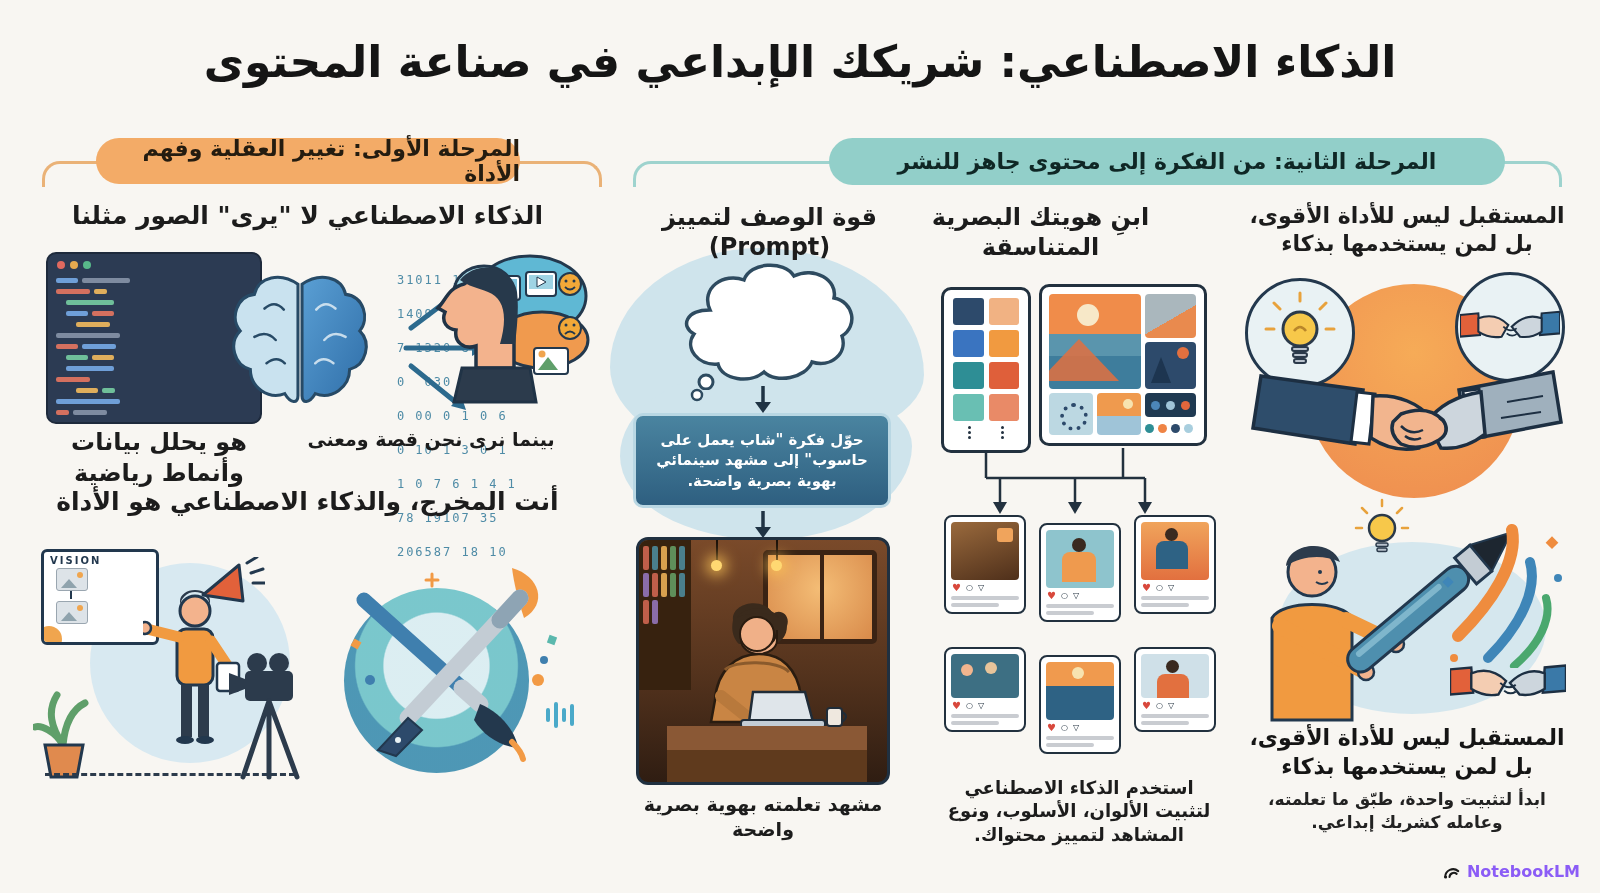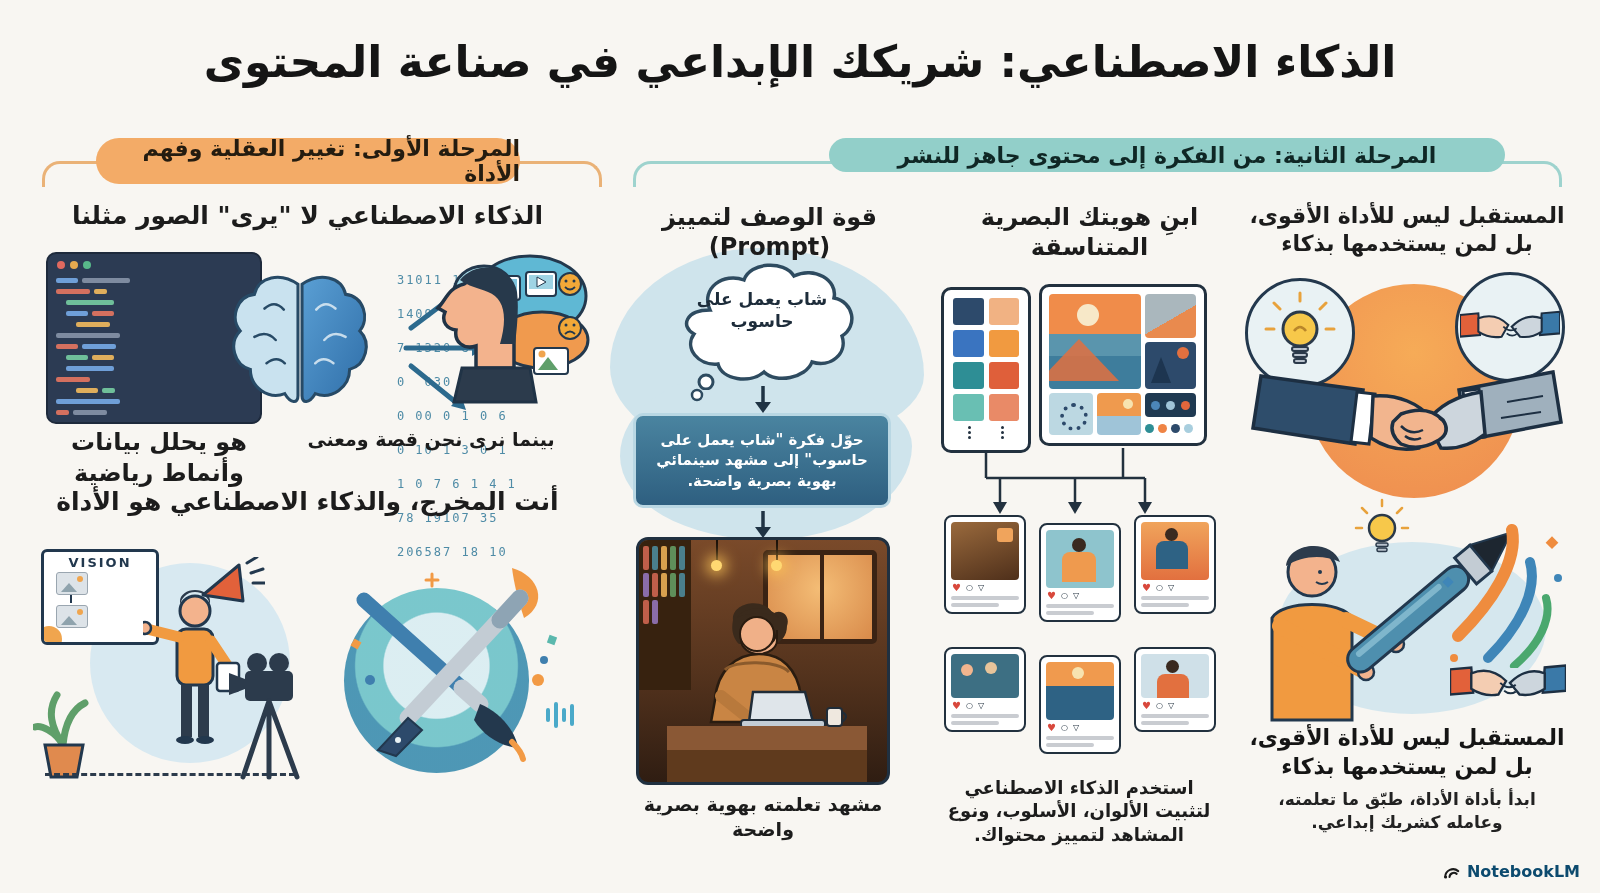--- a/index.html
+++ b/index.html
@@ -12,21 +12,21 @@
          direction:rtl;letter-spacing:-1px;color:#151515;}
 
   
   .bracket{position:absolute;height:26px;border-style:solid;border-width:3px 3px 0 3px;border-bottom:none;
            border-radius:18px 18px 0 0;box-sizing:border-box;}
   .bracket1{left:42px;top:161px;width:560px;border-color:#eab277;}
   .bracket2{left:633px;top:161px;width:929px;border-color:#9ed3ce;}
   .pill{position:absolute;display:flex;align-items:center;justify-content:center;border-radius:26px;
         font-weight:bold;direction:rtl;font-size:22px;}
   .pill1{left:96px;top:138px;width:424px;height:46px;background:#f3ab67;color:#241c10;}
-  .pill2{left:829px;top:138px;width:676px;height:34px;background:#92cfc9;color:#0f2725;}
+  .pill2{left:829px;top:138px;width:676px;height:47px;background:#92cfc9;color:#0f2725;}
 
   
   .h-col{position:absolute;text-align:center;font-weight:bold;direction:rtl;line-height:1.25;}
   .cap{position:absolute;text-align:center;font-weight:bold;direction:rtl;line-height:1.3;}
 
   
   .code-window{position:absolute;left:46px;top:252px;width:212px;height:168px;background:#2c3b53;
                border:2px solid #1e2a3c;border-radius:10px;overflow:hidden;}
   .win-dots{display:flex;gap:5px;padding:7px 0 4px 9px;}
   .win-dots i{width:8px;height:8px;border-radius:50%;}
@@ -42,21 +42,21 @@
   .binary{position:absolute;left:360px;top:255px;width:150px;height:170px;font-family:"DejaVu Sans Mono",monospace;
           font-size:12px;line-height:17px;color:#4e8ba6;white-space:pre;letter-spacing:2px;direction:ltr;}
   .trend-svg{position:absolute;left:396px;top:266px;width:130px;height:150px;}
   .head-svg{position:absolute;left:418px;top:244px;width:172px;height:185px;}
 
   
   .dir-scene{position:absolute;left:35px;top:535px;width:272px;height:250px;}
   .dir-bg{position:absolute;left:55px;top:28px;width:200px;height:200px;background:#d8e9f1;border-radius:50%;}
   .vision-board{position:absolute;left:6px;top:14px;width:118px;height:96px;background:#fff;
                 border:3px solid #22384e;border-radius:6px;box-sizing:border-box;padding:3px 6px;overflow:hidden;}
-  .vision-label{font-size:13px;font-weight:bold;letter-spacing:2px;color:#22384e;text-align:center;}
+  .vision-label{font-size:10px;font-weight:bold;letter-spacing:2px;color:#22384e;}
   .vb-thumb{width:30px;height:21px;background:#dde3e8;border:1.5px solid #9aa6b0;border-radius:3px;position:relative;margin:2px 0 0 6px;}
   .vb-thumb::before{content:"";position:absolute;left:4px;bottom:2px;border-left:8px solid transparent;
                     border-right:8px solid transparent;border-bottom:9px solid #8fa3ad;}
   .vb-thumb::after{content:"";position:absolute;right:4px;top:3px;width:6px;height:6px;border-radius:50%;background:#f0a54e;}
   .vb-arrow{width:2px;height:8px;background:#22384e;margin-left:20px;}
   .vb-sun{position:absolute;left:-8px;bottom:-10px;width:26px;height:26px;border-radius:50%;background:#f0a54e;}
   .dashline{position:absolute;left:10px;top:238px;width:250px;border-top:3px dashed #2c3b4c;}
 
   .pen-scene{position:absolute;left:312px;top:540px;width:265px;height:250px;}
   .pen-ring{position:absolute;left:32px;top:48px;width:185px;height:185px;border-radius:50%;
@@ -165,21 +165,21 @@
   .hs-main{position:absolute;left:6px;top:62px;width:312px;height:150px;}
   .creator-scene{position:absolute;left:1250px;top:500px;width:318px;height:222px;}
   .creator-blob{position:absolute;left:28px;top:42px;width:268px;height:172px;background:#d5e7ee;border-radius:50%;}
   .statement{position:absolute;left:1248px;top:724px;width:318px;text-align:center;font-weight:bold;
              font-size:22px;line-height:1.3;direction:rtl;color:#151515;}
   .cap-future{position:absolute;left:1252px;top:788px;width:310px;text-align:center;font-weight:bold;
               font-size:17px;line-height:1.35;direction:rtl;color:#222;}
 
   
   .watermark{position:absolute;right:20px;bottom:12px;display:flex;align-items:center;gap:6px;
-             font-size:16px;font-weight:bold;color:#0c4a6e;}
+             font-size:16px;font-weight:bold;color:#8b5cf6;}
 </style>
 </head>
 <body>
 
 <div class="canvas">
 
   <div class="title">الذكاء الاصطناعي: شريكك الإبداعي في صناعة المحتوى</div>
 
   <div class="bracket bracket1"></div>
   <div class="pill pill1">المرحلة الأولى: تغيير العقلية وفهم الأداة</div>
@@ -390,21 +390,20 @@
   <div class="blob-mid"></div>
   <div class="blob-mid2"></div>
 
   <div class="h-col" style="left:602px;top:202px;width:335px;font-size:24px;">قوة الوصف لتمييز (Prompt)</div>
 
   <div class="cloud-wrap">
     <svg viewBox="0 0 205 132" style="position:absolute;left:0;top:0;width:205px;height:132px;">
       <path d="M48 52 C38 30 62 14 82 22 C88 4 122 2 132 18 C152 8 176 22 172 40 C192 44 196 68 180 78 C186 96 168 110 150 104 C144 120 114 126 102 114 C88 126 60 122 56 106 C36 108 22 90 32 76 C18 68 24 52 48 52 Z" fill="#ffffff" stroke="#2e4b60" stroke-width="3.5"></path>
       <circle cx="44" cy="124" r="7" fill="#fff" stroke="#2e4b60" stroke-width="3"></circle>
     </svg>
-    <div class="cloud-text">شاب يعمل على حاسوب</div>
   </div>
   <svg class="abs" style="left:690px;top:388px;width:14px;height:14px;" viewBox="0 0 14 14">
     <circle cx="7" cy="7" r="5" fill="#fff" stroke="#2e4b60" stroke-width="2.5"></circle>
     </svg>
 
   <svg class="arrow-v" style="left:750px;top:386px;" viewBox="0 0 26 28">
     <path d="M13 0 V18" stroke="#1f3344" stroke-width="3.5"></path>
       <polygon points="13,27 5,16 21,16" fill="#1f3344"></polygon>
     </svg>
 
@@ -455,21 +454,21 @@
       <rect x="0" y="150" width="200" height="40" fill="#5f3a1d"></rect>
       <g>
         <rect x="160" y="108" width="15" height="18" rx="3" fill="#efe8df" stroke="#202c38" stroke-width="2"></rect>
         <path d="M175 112 q8 4 0 10" fill="none" stroke="#202c38" stroke-width="2"></path>
       </g>
     </svg>
   </div>
 
   <div class="cap cap-2line" style="left:638px;top:792px;font-size:19px;">مشهد تعلمته بهوية بصرية واضحة</div>
 
-  <div class="h-col" style="left:952px;top:202px;width:275px;font-size:24px;">ابنِ هويتك البصرية المتناسقة</div>
+  <div class="h-col" style="left:903px;top:202px;width:275px;font-size:24px;">ابنِ هويتك البصرية المتناسقة</div>
 
   <div class="palette-card">
     <div class="swatches">
       <div class="sw" style="background: rgb(45, 74, 107);"></div>
       <div class="sw" style="background: rgb(241, 178, 131);"></div>
       <div class="sw" style="background: rgb(58, 116, 192);"></div>
       <div class="sw" style="background: rgb(241, 154, 64);"></div>
       <div class="sw" style="background: rgb(46, 142, 149);"></div>
       <div class="sw" style="background: rgb(223, 95, 58);"></div>
       <div class="sw" style="background: rgb(105, 191, 179);"></div>
@@ -661,21 +660,21 @@
     <svg class="abs" style="left:200px;top:152px;width:116px;height:58px;" viewBox="0 0 120 60">
       <polygon points="0,18 22,16 24,42 0,44" fill="#e2613a" stroke="#1d2f42" stroke-width="2.5"></polygon>
       <path d="M22 22 C38 16 50 22 58 30 L50 44 C38 46 28 42 22 38 Z" fill="#f4cdb2" stroke="#1d2f42" stroke-width="2.5"></path>
       <polygon points="120,14 98,16 96,42 120,40" fill="#3a79a8" stroke="#1d2f42" stroke-width="2.5"></polygon>
       <path d="M98 22 C82 16 70 24 62 32 L72 44 C84 46 92 42 98 38 Z" fill="#cdd6dd" stroke="#1d2f42" stroke-width="2.5"></path>
       <path d="M52 32 q8 8 16 2 M56 40 q6 5 12 1" fill="none" stroke="#1d2f42" stroke-width="2"></path>
     </svg>
   </div>
 
   <div class="statement">المستقبل ليس للأداة الأقوى، بل لمن يستخدمها بذكاء</div>
-  <div class="cap-future">ابدأ بأداة الأداة، طبّق ما تعلمته، وعامله كشريك إبداعي.</div>
+  <div class="cap-future">ابدأ لتثبيت واحدة، طبّق ما تعلمته، وعامله كشريك إبداعي.</div>
 
   <div class="watermark">
     <svg width="19" height="19" viewBox="0 0 24 24">
       <path d="M4 19 a10 10 0 0 1 16.5 -7.5" fill="none" stroke="#1b1b1b" stroke-width="2.6" stroke-linecap="round"></path>
       <path d="M9.5 19 a5.5 5.5 0 0 1 9 -4" fill="none" stroke="#1b1b1b" stroke-width="2.6" stroke-linecap="round"></path>
       <circle cx="4.6" cy="19" r="1.9" fill="#1b1b1b"></circle>
     </svg>
     <span>NotebookLM</span>
   </div>
 

